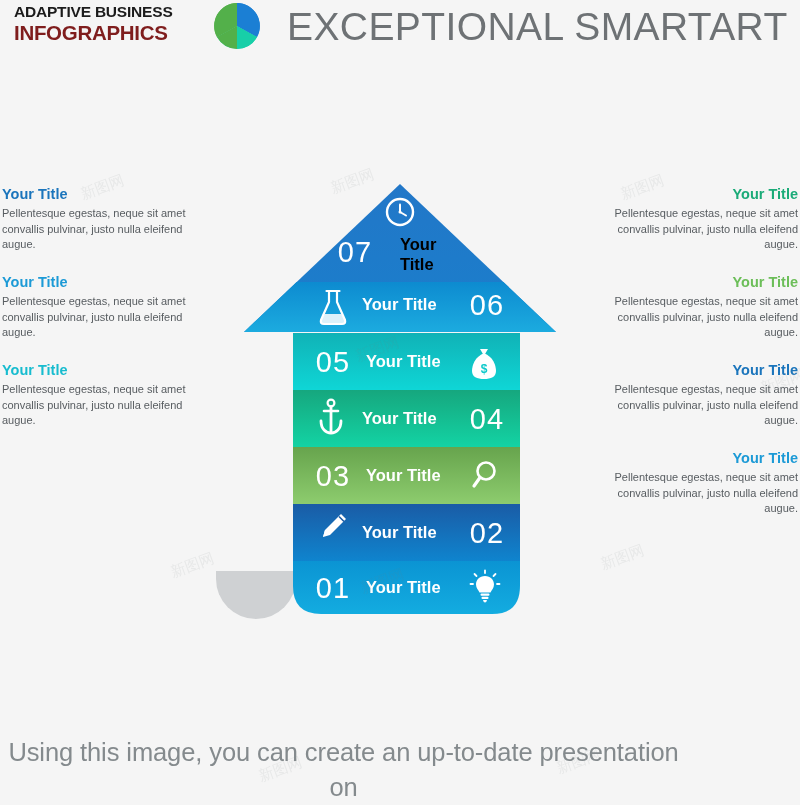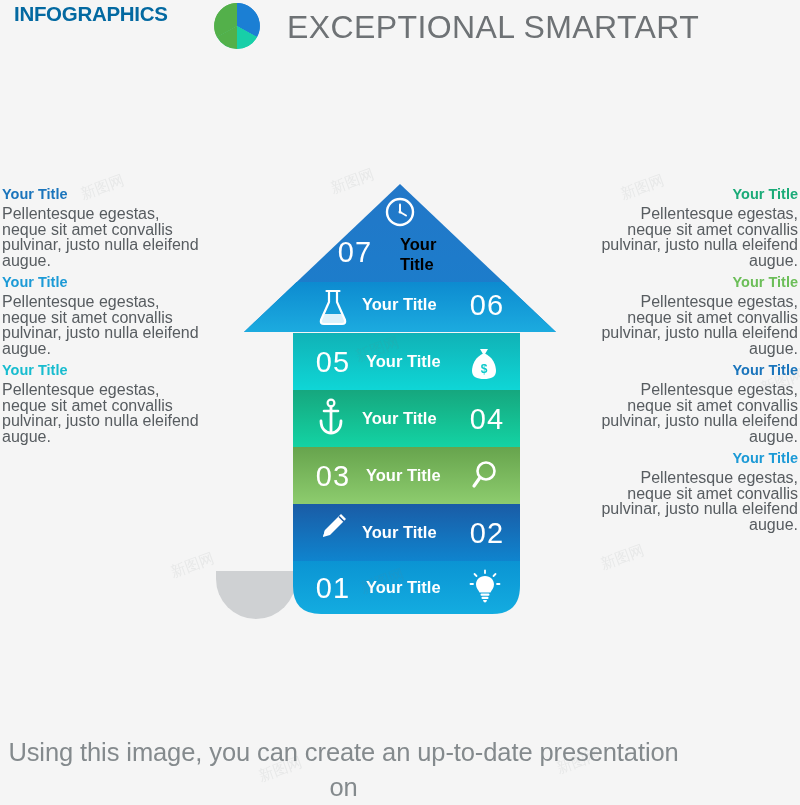--- a/index.html
+++ b/index.html
@@ -33,37 +33,37 @@
     font-size: 15.5px;
     font-weight: bold;
     color: #1b1b1b;
     letter-spacing: -0.2px;
     line-height: 19px;
     white-space: nowrap;
   }
   .brand-line2 {
     font-size: 20.5px;
     font-weight: bold;
-    color: #0369a1;
+    color: #7f1d1d;
     letter-spacing: -0.3px;
     line-height: 23px;
     white-space: nowrap;
   }
   .brand-logo {
     position: absolute;
     left: 213px;
     top: 2px;
     width: 48px;
     height: 48px;
   }
   .header-title {
     position: absolute;
     left: 287px;
     top: 0px;
-    font-size: 32px;
+    font-size: 39px;
     font-weight: 300;
     color: #6e7275;
     letter-spacing: 0.4px;
     line-height: 54px;
     white-space: nowrap;
   }
 
   
   .side-col {
     position: absolute;
@@ -74,21 +74,21 @@
 
   .side-block { position: absolute; width: 200px; }
   .side-title {
     font-size: 14.5px;
     font-weight: bold;
     line-height: 18px;
     margin: 0 0 3px 0;
     white-space: nowrap;
   }
   .side-body {
-    font-size: 16px;
+    font-size: 11px;
     color: #575c60;
     line-height: 15.6px;
     margin: 0;
   }
 
   
   .arrow {
     position: absolute;
     left: 0;
     top: 0;
@@ -140,20 +140,21 @@
     pointer-events: none;
     user-select: none;
     white-space: nowrap;
   }
 </style>
 </head>
 <body>
 
 <div class="header">
   <div class="brand">
+    <div class="brand-line1">ADAPTIVE BUSINESS</div>
     <div class="brand-line2">INFOGRAPHICS</div>
   </div>
 
   <div class="brand-logo">
     <svg width="48" height="48" viewBox="0 0 48 48">
       <path d="M24 24 L24 1 A23 23 0 0 1 44 35 Z" fill="#1b7fd4"></path>
       <path d="M24 24 L44 35 A23 23 0 0 1 4 35 Z" fill="#17cfa8"></path>
       <path d="M24 24 L4 35 A23 23 0 0 1 24 1 Z" fill="#53b04a"></path>
       <path d="M24 24 L24 1 A23 23 0 0 1 44 35 Z" fill="#1b7fd4"></path>
       <path d="M24 24 L44 35 A23 23 0 0 1 24 47 Z" fill="#17cfa8"></path>

